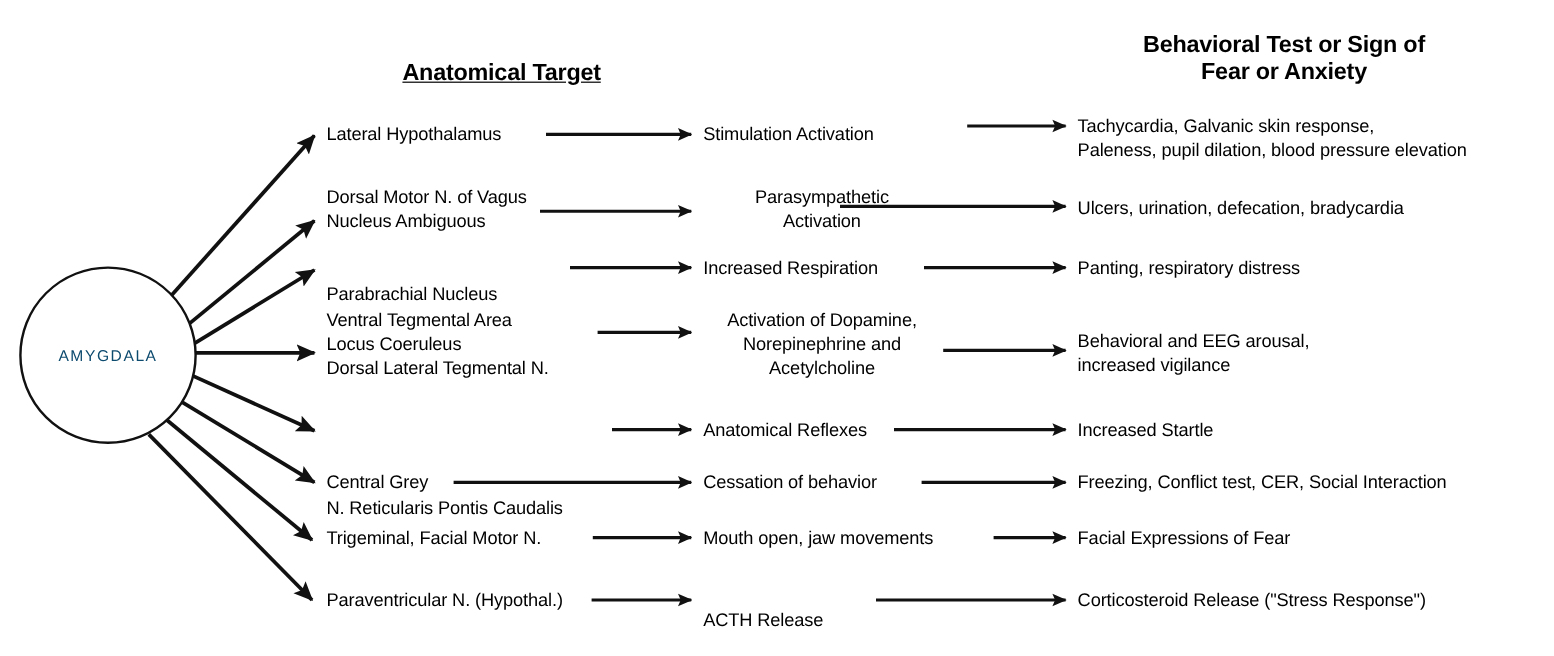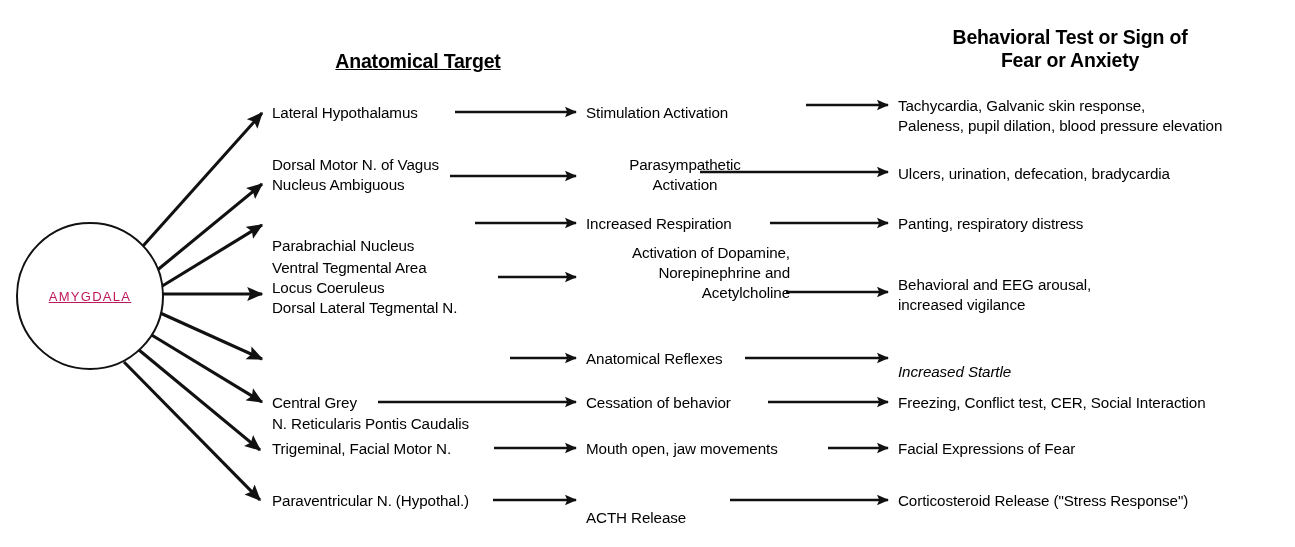--- a/index.html
+++ b/index.html
@@ -64,23 +64,22 @@
     border: 2.4px solid #111111;
     border-radius: 50%;
     background: #ffffff;
     display: flex;
     align-items: center;
     justify-content: center;
   }
   #amygdala-label {
     font-size: 13px;
     letter-spacing: 1.3px;
-    color: #be185d;
+    color: #0c4a6e;
     font-family: "Liberation Sans", sans-serif;
-    text-decoration: underline;
   }
   
   .cell {
     position: absolute;
     font-size: 15.2px;
     line-height: 1.33;
     letter-spacing: -0.1px;
     white-space: pre-line;
   }
   .cell.c1 { left: 272px; }
@@ -159,29 +158,29 @@
 Activation</div>
   <div class="cell c3" style="top:164px;">Ulcers, urination, defecation, bradycardia</div>
 
   <div class="cell c1" style="top:214px;margin-top:22px;">Parabrachial Nucleus</div>
   <div class="cell c2" style="top:214px;">Increased Respiration</div>
   <div class="cell c3" style="top:214px;">Panting, respiratory distress</div>
 
   <div class="cell c1" style="top:258px;">Ventral Tegmental Area
 Locus Coeruleus
 Dorsal Lateral Tegmental N.</div>
-  <div class="cell c2 center" style="top:243px;text-align:right;">Activation of Dopamine,
+  <div class="cell c2 center" style="top:258px;">Activation of Dopamine,
 Norepinephrine and
 Acetylcholine</div>
   <div class="cell c3" style="top:275px;">Behavioral and EEG arousal,
   increased vigilance</div>
 
   <div class="cell c1" style="top:366px;margin-top:48px;">N. Reticularis Pontis Caudalis</div>
   <div class="cell c2" style="top:349px;">Anatomical Reflexes</div>
-  <div class="cell c3" style="top:362px;font-style:italic;">Increased Startle</div>
+  <div class="cell c3" style="top:349px;">Increased Startle</div>
 
   <div class="cell c1" style="top:393px;">Central Grey</div>
   <div class="cell c2" style="top:393px;">Cessation of behavior</div>
   <div class="cell c3" style="top:393px;">Freezing, Conflict test, CER, Social Interaction</div>
 
   <div class="cell c2" style="top:439px;">Mouth open, jaw movements</div>
   <div class="cell c1" style="top:439px;">Trigeminal, Facial Motor N.</div>
   <div class="cell c3" style="top:439px;">Facial Expressions of Fear</div>
 
   <div class="cell c1" style="top:491px;">Paraventricular N. (Hypothal.)</div>

